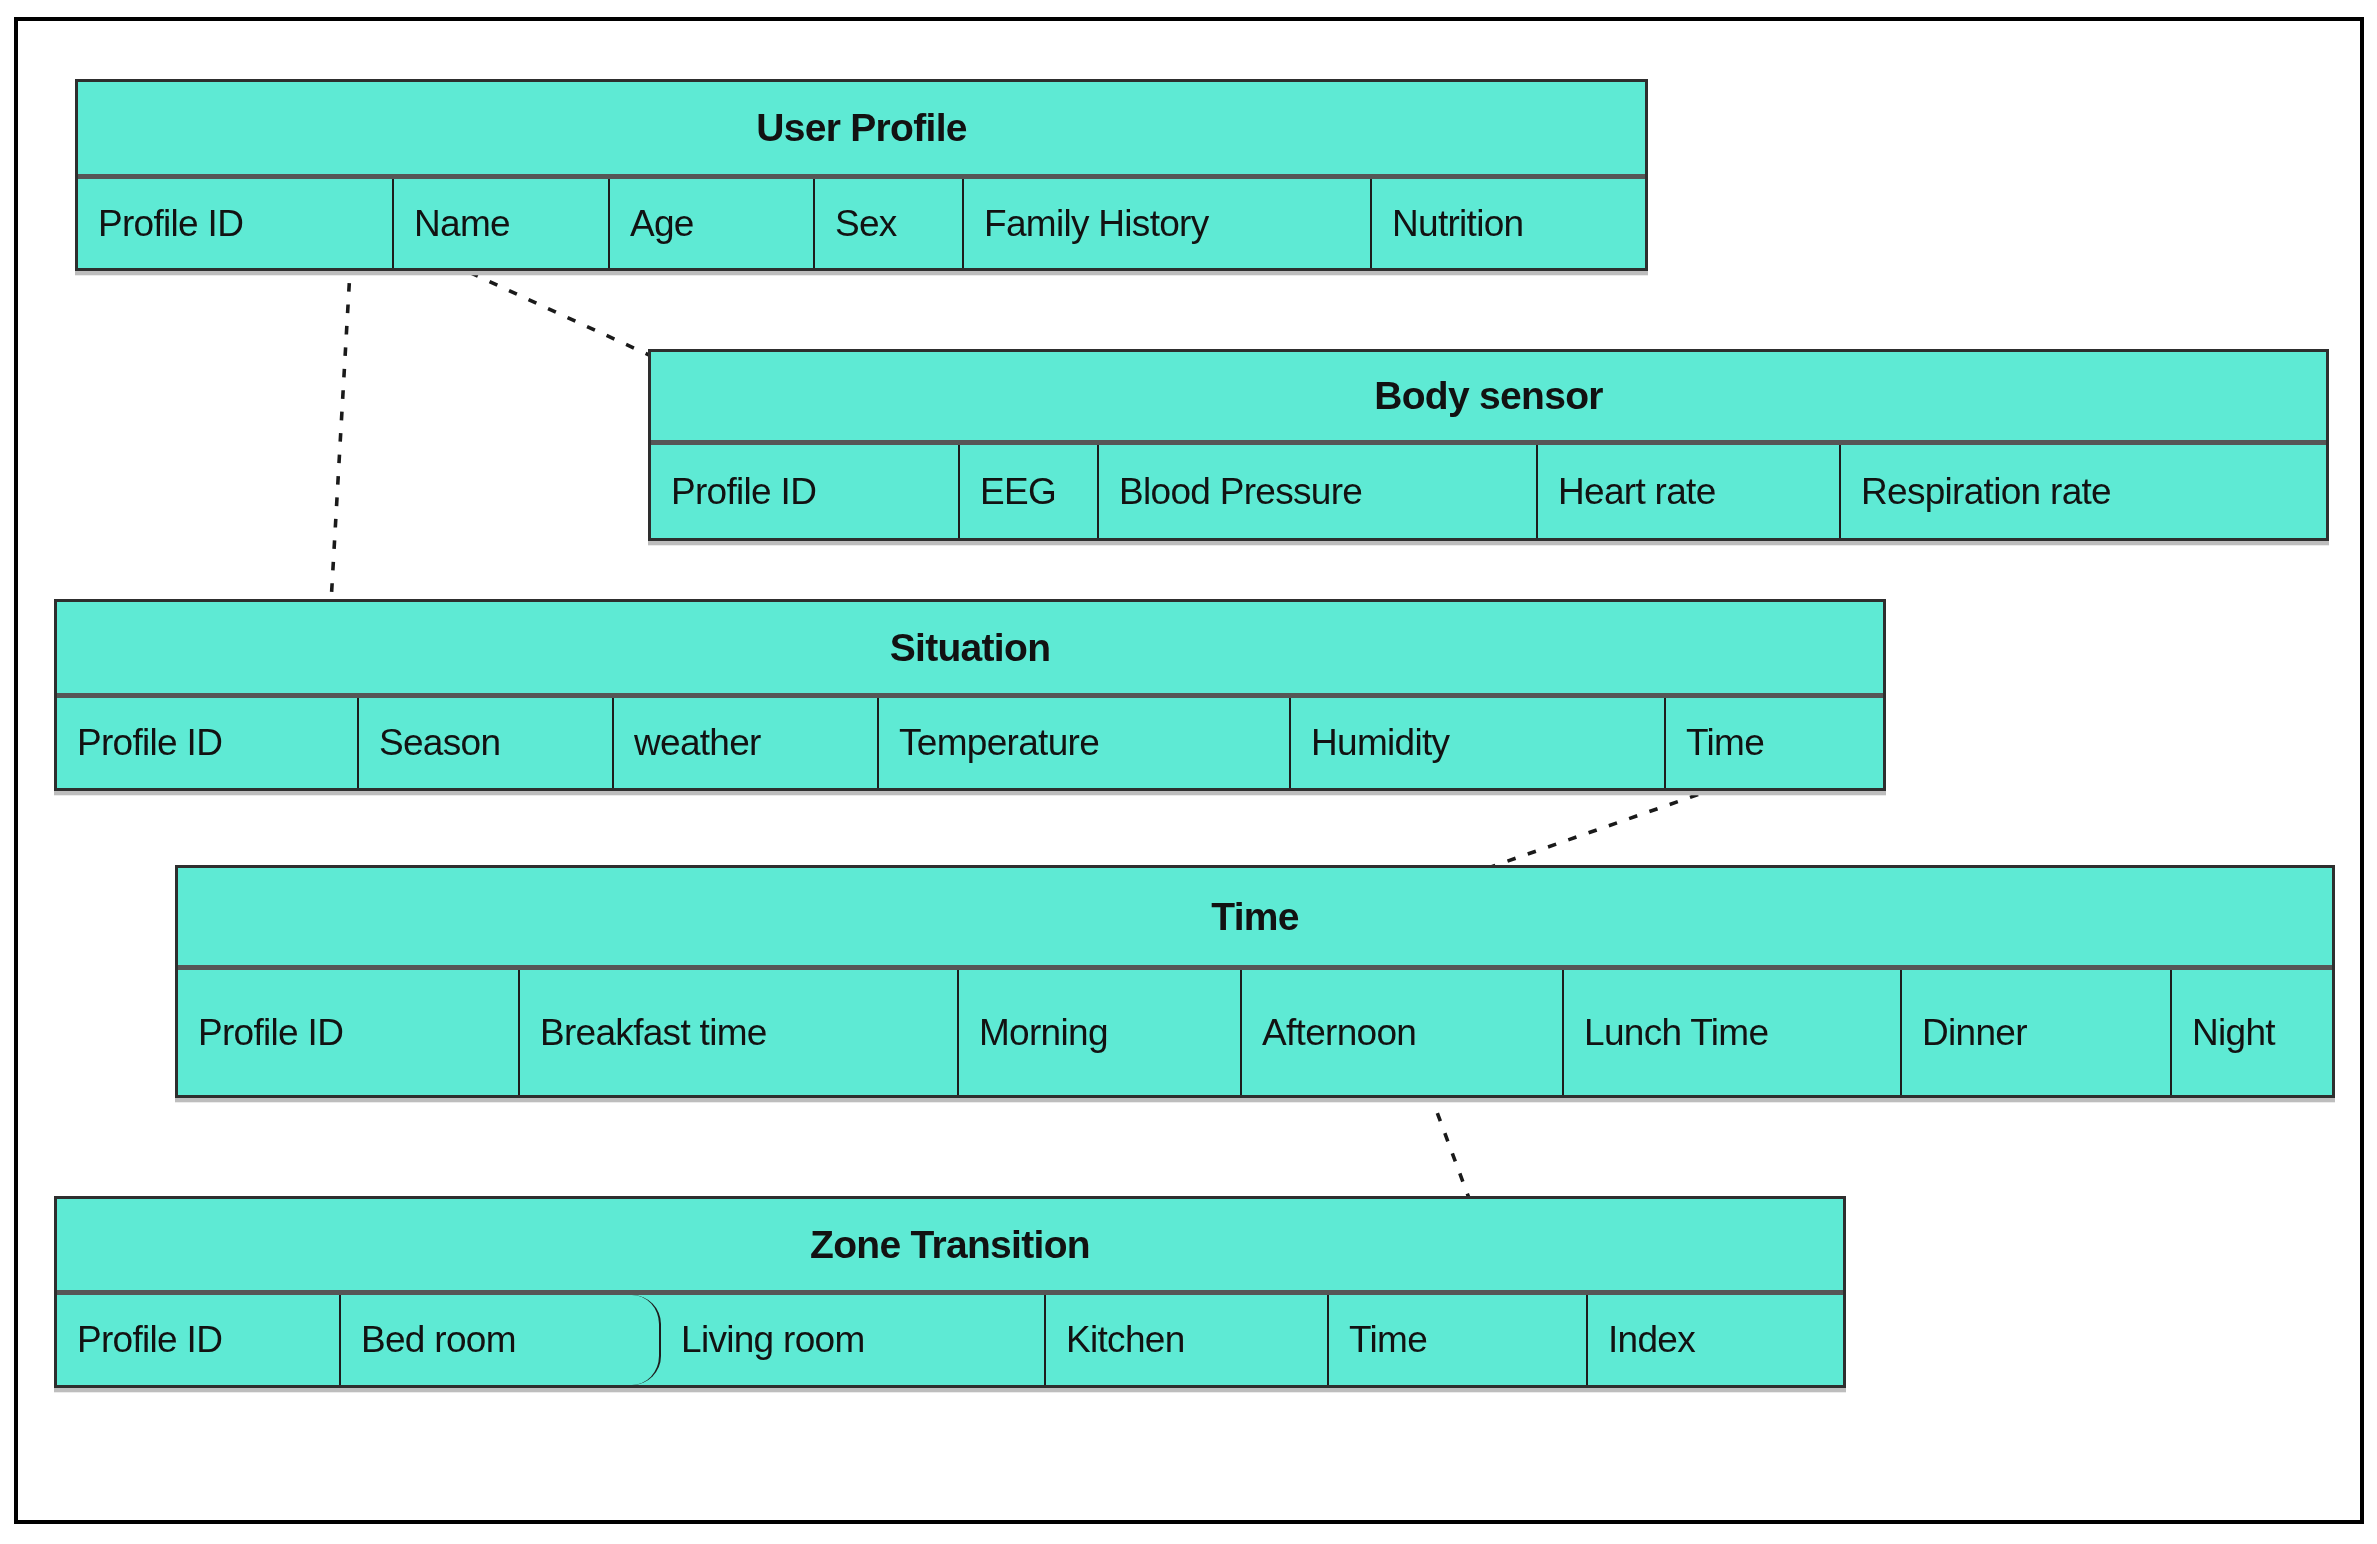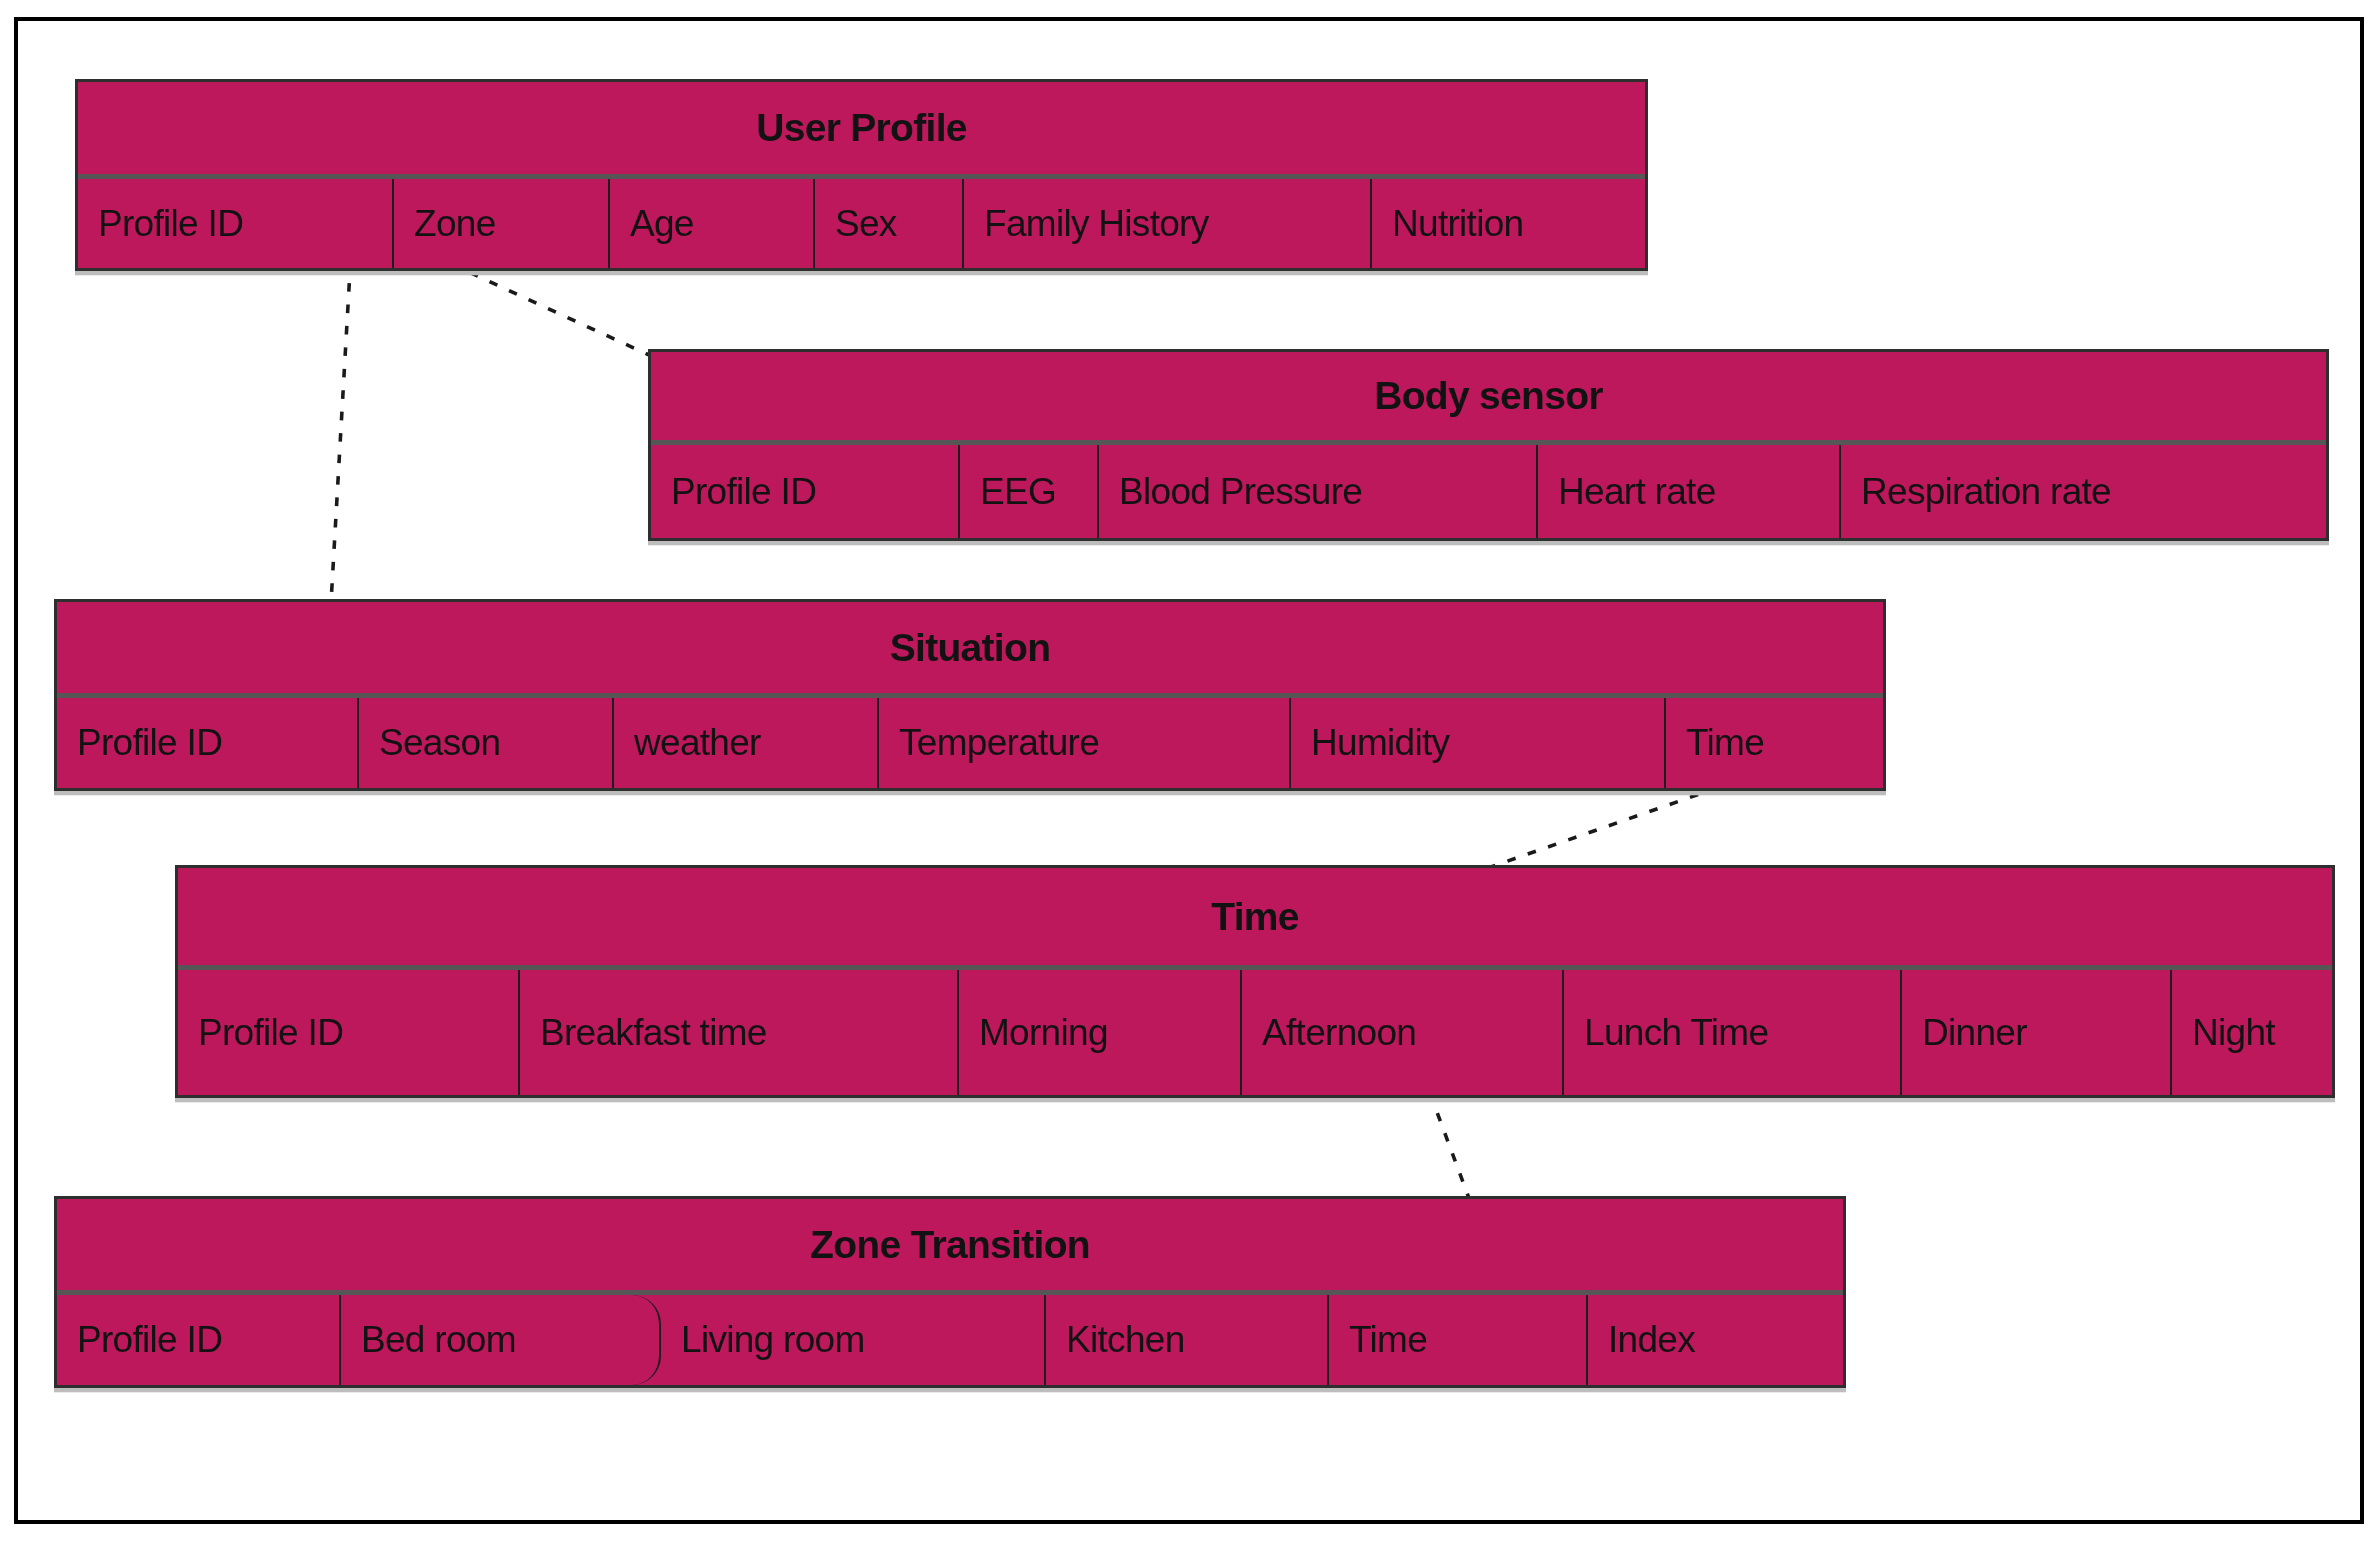--- a/index.html
+++ b/index.html
@@ -5,21 +5,21 @@
   html,body{margin:0;padding:0;}
   body{
     width:2377px;height:1545px;position:relative;background:#ffffff;
     font-family:"Liberation Sans", sans-serif;color:#121212;overflow:hidden;
   }
   .frame{
     position:absolute;left:14.3px;top:17px;width:2350px;height:1507px;
     border:4.3px solid #000;box-sizing:border-box;background:transparent;
   }
   .tbl{
-    position:absolute;background:#be185d;border:3.6px solid #2e2e2e;
+    position:absolute;background:#5eead4;border:3.6px solid #2e2e2e;
     box-sizing:border-box;display:flex;flex-direction:column;
     box-shadow:0 4.3px 0 #bdbdbd;
   }
   .tbl .title{
     display:flex;align-items:center;justify-content:center;
     font-weight:bold;font-size:39px;letter-spacing:-0.7px;
     border-bottom:5.7px solid #565656;box-sizing:border-box;flex:0 0 auto;
   }
   .tbl .row{display:flex;flex:1 1 auto;min-height:0;}
   .tbl .cell{
@@ -49,21 +49,21 @@
     <circle cx="2570" cy="1040" r="17"></circle>
     <circle cx="1903" cy="1273" r="17"></circle>
     <circle cx="2115" cy="1843" r="17"></circle>
   </g>
 </svg>
 
 <div class="tbl" style="left:75px;top:79px;width:1573px;height:192px;">
   <div class="title" style="height:97px;">User Profile</div>
   <div class="row">
     <div class="cell" style="width:316px;">Profile ID</div>
-    <div class="cell" style="width:216px;">Zone</div>
+    <div class="cell" style="width:216px;">Name</div>
     <div class="cell" style="width:205px;">Age</div>
     <div class="cell" style="width:149px;">Sex</div>
     <div class="cell" style="width:408px;">Family History</div>
     <div class="cell last" style="flex:1;">Nutrition</div>
   </div>
 </div>
 
 <div class="tbl" style="left:648px;top:349px;width:1681px;height:192px;">
   <div class="title" style="height:93px;">Body sensor</div>
   <div class="row">

